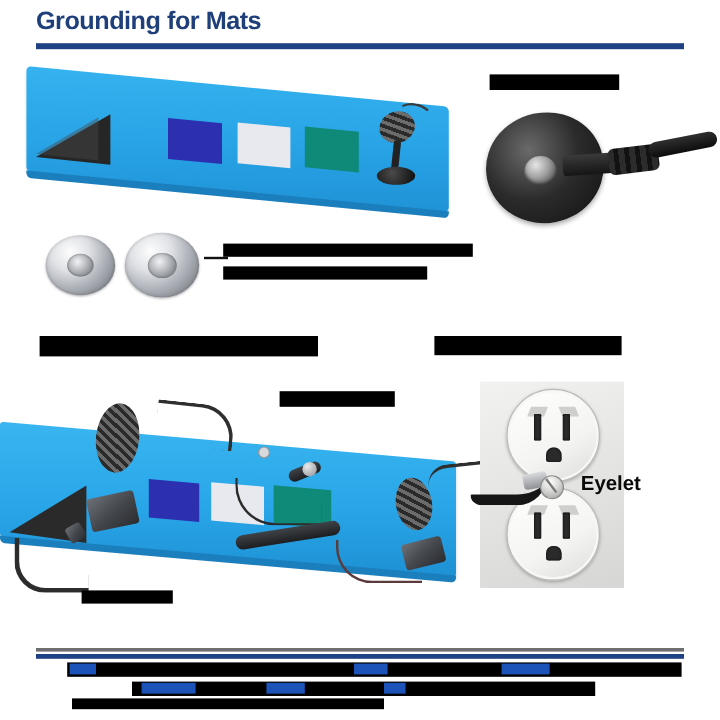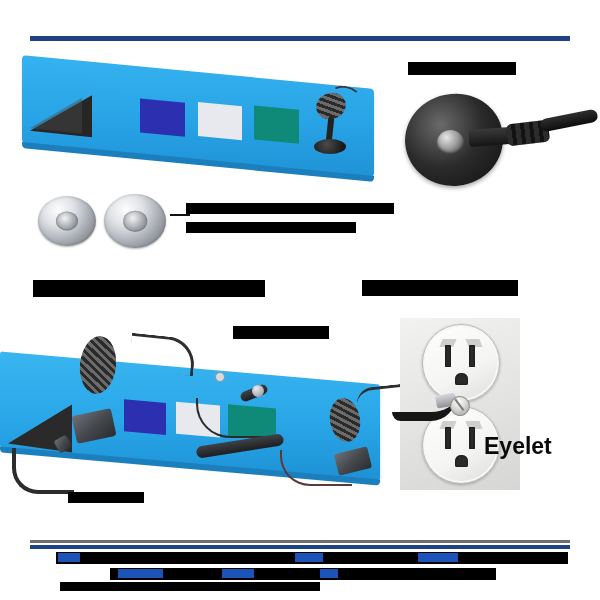--- a/index.html
+++ b/index.html
@@ -226,25 +226,24 @@
     left: 36px; top: 76px;
     width: 20px; height: 13px;
     background: linear-gradient(180deg,#d9dade,#8e9095);
     border-radius: 3px;
     transform: rotate(-10deg);
   }
   .eyelet-label {
     position: absolute;
     left: 484px;
     top: 393px;
-    font-size: 23px;
+    font-size: 17px;
     font-weight: bold;
     color: #0a0a0a;
     white-space: nowrap;
-    margin-top: 40px;
   }
 
   
   .mat-bottom {
     left: 0px;
     top: 368px;
     width: 380px;
     height: 96px;
     transform: skewY(5deg);
     border-radius: 3px;
@@ -290,20 +289,21 @@
   .flink {
     position: absolute;
     background: #1c53b8;
   }
 </style>
 </head>
 <body>
 
 <div class="page">
 
+  <div class="page-title">Grounding for Mats</div>
   <div class="title-rule"></div>
 
   <div class="mat mat-top">
     <div class="mat-edge"></div>
     <div class="swatch sw-blue" style="left:118px;top:32px;width:45px;height:34px;"></div>
     <div class="swatch sw-white" style="left:176px;top:30px;width:44px;height:34px;"></div>
     <div class="swatch sw-teal" style="left:232px;top:28px;width:45px;height:34px;"></div>
   </div>
 
   <div class="fold" style="left:30px;top:92px;border-width:0 0 42px 62px;border-color:transparent transparent #262626 transparent;transform:skewY(6deg);"></div>

